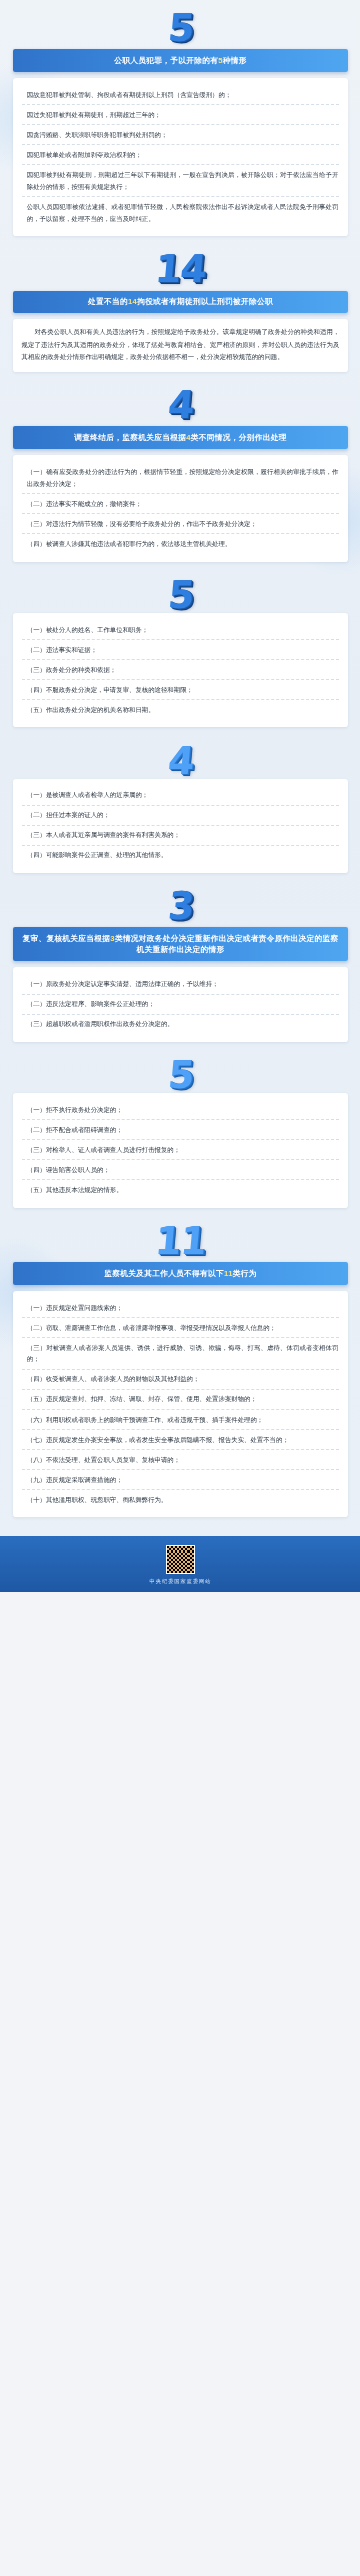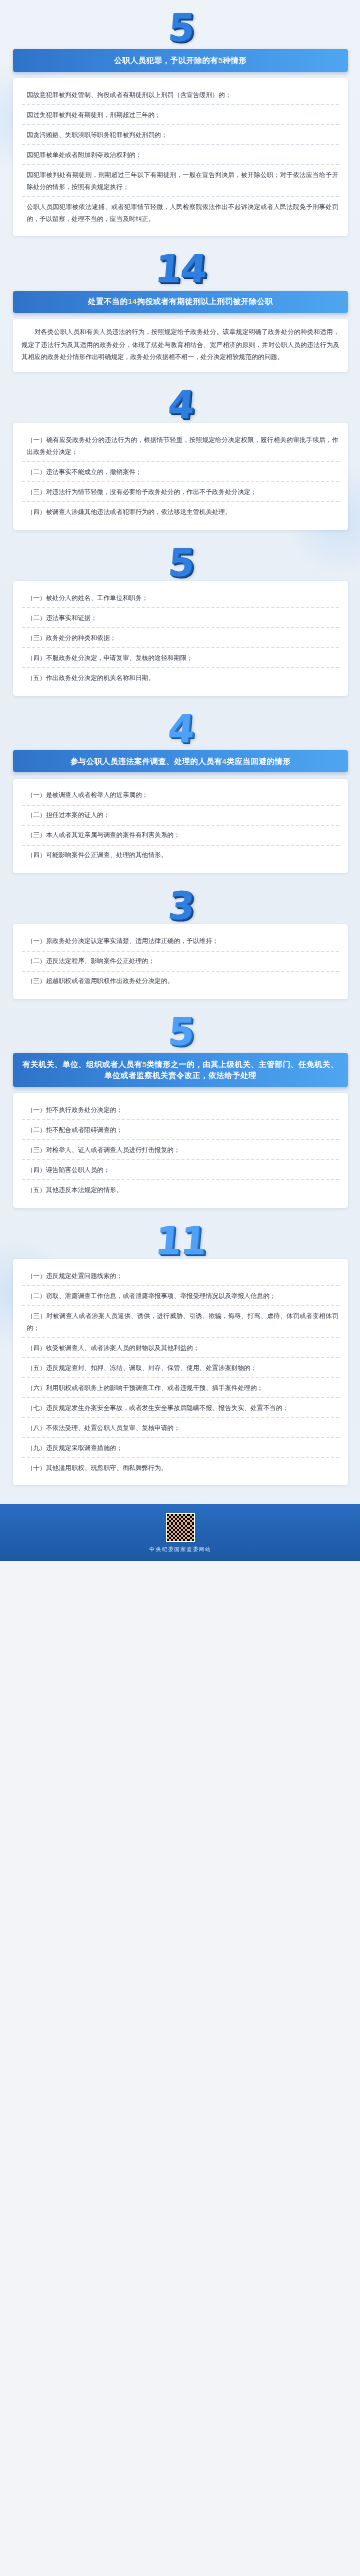--- a/index.html
+++ b/index.html
@@ -169,20 +169,23 @@
     </div>
     <div class="body-card">
       <p class="intro">对各类公职人员和有关人员违法的行为，按照规定给予政务处分。该章规定明确了政务处分的种类和适用，规定了违法行为及其适用的政务处分，体现了惩处与教育相结合、宽严相济的原则，并对公职人员的违法行为及其相应的政务处分情形作出明确规定，政务处分依据相不相一，处分决定相较规范的的问题。</p>
     </div>
   </div>
 
   <div class="section">
     <div class="numwrap">
       <span class="bignum">4</span>
     </div>
+    <div class="titlebar">
+      <span>调查终结后，监察机关应当根据</span><span class="hl">4</span><span>类不同情况，分别作出处理</span>
+    </div>
     <div class="body-card">
       <ul class="items plain-list">
         <li>（一）确有应受政务处分的违法行为的，根据情节轻重，按照规定给分决定权限，履行相关的审批手续后，作出政务处分决定；</li>
         <li>（二）违法事实不能成立的，撤销案件；</li>
         <li>（三）对违法行为情节轻微，没有必要给予政务处分的，作出不予政务处分决定；</li>
         <li>（四）被调查人涉嫌其他违法或者犯罪行为的，依法移送主管机关处理。</li>
       </ul>
     </div>
   </div>
 
@@ -198,67 +201,67 @@
         <li>（四）不服政务处分决定，申请复审、复核的途径和期限；</li>
         <li>（五）作出政务处分决定的机关名称和日期。</li>
       </ul>
     </div>
   </div>
 
   <div class="section">
     <div class="numwrap">
       <span class="bignum light">4</span>
     </div>
-    <div class="titlebar">
-      <span>参与公职人员违法案件调查、处理的人员有</span><span class="hl">4</span><span>类应当回避的情形</span>
-    </div>
     <div class="body-card">
       <ul class="items plain-list">
         <li>（一）是被调查人或者检举人的近亲属的；</li>
         <li>（二）担任过本案的证人的；</li>
         <li>（三）本人或者其近亲属与调查的案件有利害关系的；</li>
         <li>（四）可能影响案件公正调查、处理的其他情形。</li>
       </ul>
     </div>
   </div>
 
   <div class="section">
     <div class="numwrap">
       <span class="bignum">3</span>
     </div>
+    <div class="titlebar">
+      <span>复审、复核机关应当根据</span><span class="hl">3</span><span>类情况对政务处分决定重新作出决定或者责令原作出决定的监察机关重新作出决定的情形</span>
+    </div>
     <div class="body-card">
       <ul class="items plain-list">
         <li>（一）原政务处分决定认定事实清楚、适用法律正确的，予以维持；</li>
         <li>（二）违反法定程序、影响案件公正处理的；</li>
         <li>（三）超越职权或者滥用职权作出政务处分决定的。</li>
       </ul>
     </div>
   </div>
 
   <div class="section">
     <div class="numwrap">
       <span class="bignum light">5</span>
-    </div>
-    <div class="titlebar">
-      <span>有关机关、单位、组织或者人员有</span><span class="hl">5</span><span>类情形之一的，由其上级机关、主管部门、任免机关、单位或者监察机关责令改正，依法给予处理</span>
     </div>
     <div class="body-card">
       <ul class="items plain-list">
         <li>（一）拒不执行政务处分决定的；</li>
         <li>（二）拒不配合或者阻碍调查的；</li>
         <li>（三）对检举人、证人或者调查人员进行打击报复的；</li>
         <li>（四）诬告陷害公职人员的；</li>
         <li>（五）其他违反本法规定的情形。</li>
       </ul>
     </div>
   </div>
 
   <div class="section">
     <div class="numwrap">
       <span class="bignum light">11</span>
+    </div>
+    <div class="titlebar">
+      <span>监察机关及其工作人员不得有以下</span><span class="hl">11</span><span>类行为</span>
     </div>
     <div class="body-card">
       <ul class="items plain-list">
         <li>（一）违反规定处置问题线索的；</li>
         <li>（二）窃取、泄露调查工作信息，或者泄露举报事项、举报受理情况以及举报人信息的；</li>
         <li>（三）对被调查人或者涉案人员逼供、诱供，进行威胁、引诱、欺骗，侮辱、打骂、虐待、体罚或者变相体罚的；</li>
         <li>（四）收受被调查人、或者涉案人员的财物以及其他利益的；</li>
         <li>（五）违反规定查封、扣押、冻结、调取、封存、保管、使用、处置涉案财物的；</li>
         <li>（六）利用职权或者职务上的影响干预调查工作、或者违规干预、插手案件处理的；</li>
         <li>（七）违反规定发生办案安全事故，或者发生安全事故后隐瞒不报、报告失实、处置不当的；</li>

